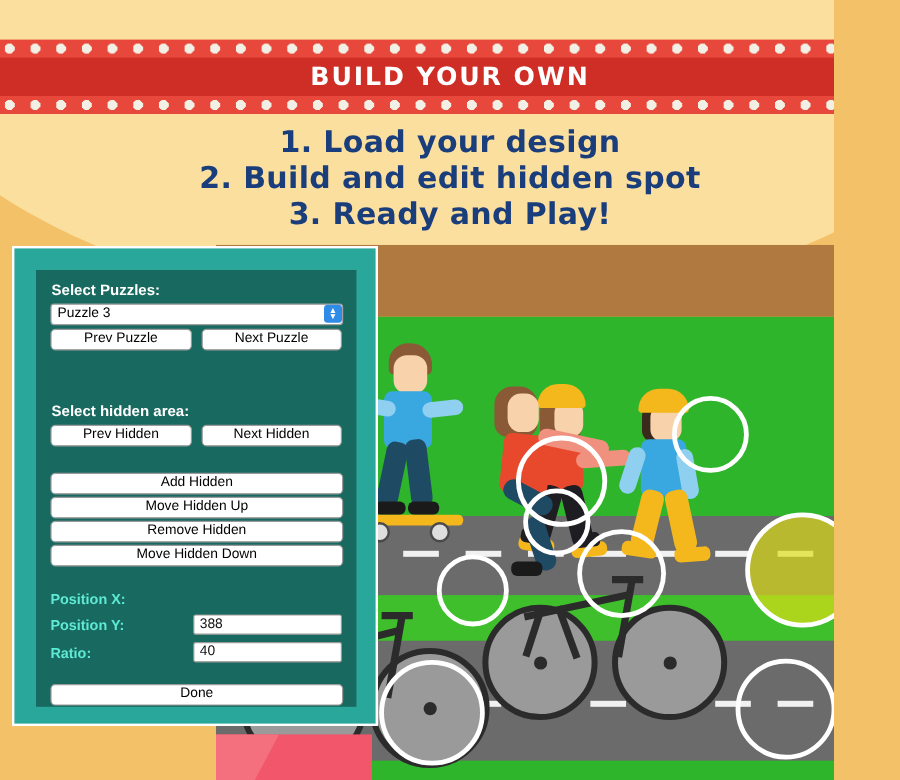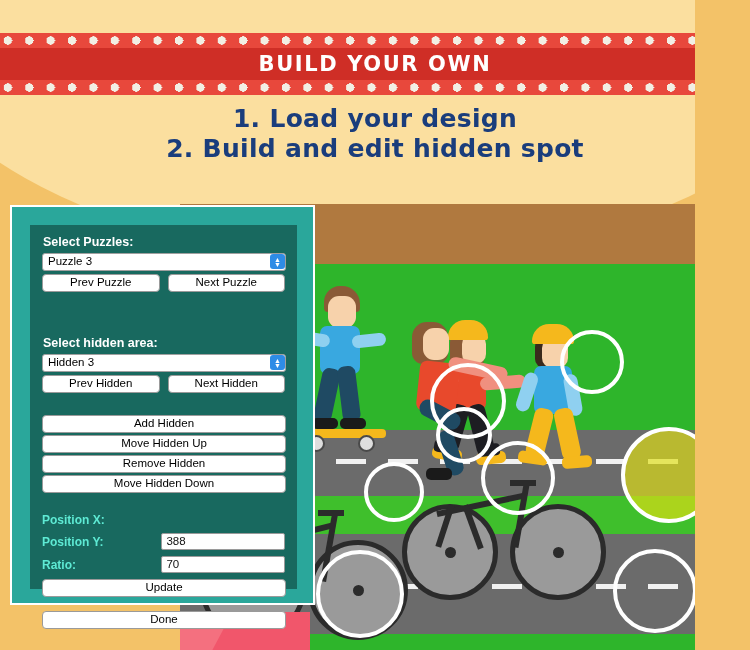--- a/index.html
+++ b/index.html
@@ -132,20 +132,21 @@
   <div class="banner">
     <div class="dotstrip top"></div>
     <div class="banner-mid"></div>
     <div class="banner-title">BUILD YOUR OWN</div>
     <div class="dotstrip bottom"></div>
   </div>
 
   <div class="instructions">
     <div>1. Load your design</div>
     <div>2. Build and edit hidden spot</div>
+    <div>3. Ready and Play!</div>
   </div>
 
   <div class="scene">
     <div class="scene-wall"></div>
     <div class="scene-green"></div>
     <div class="road-top"></div>
     <div class="green-strip"></div>
     <div class="road-bot"></div>
     <div class="green-bottom"></div>
     <div class="dashline" style="top:255px"></div>
@@ -280,27 +281,20 @@
         </div>
       </div>
       <div class="btnrow">
         <div class="btn half">Prev Puzzle</div>
         <div class="btn half">Next Puzzle</div>
       </div>
 
       <div class="gap-lg"></div>
 
       <div class="lbl">Select hidden area:</div>
-      <div class="sel-wrap">
-        <div class="fakeselect">Hidden 3</div>
-        <div class="selbtn">
-          <span>▲</span>
-            <span>▼</span>
-        </div>
-      </div>
       <div class="btnrow">
         <div class="btn half">Prev Hidden</div>
         <div class="btn half">Next Hidden</div>
       </div>
 
       <div class="gap-md"></div>
 
       <div class="btn full">Add Hidden</div>
       <div class="btn full">Move Hidden Up</div>
       <div class="btn full">Remove Hidden</div>
@@ -310,24 +304,23 @@
 
       <div class="field">
         <div class="fl">Position X:</div>
       </div>
       <div class="field">
         <div class="fl">Position Y:</div>
         <div class="fi">388</div>
       </div>
       <div class="field">
         <div class="fl">Ratio:</div>
-        <div class="fi">70</div>
-      </div>
-
-      <div class="btn full">Update</div>
+        <div class="fi">40</div>
+      </div>
+
 
       <div class="gap-sm"></div>
 
       <div class="btn full">Done</div>
     </div>
   </div>
 
 </div>
 
 </body></html>

